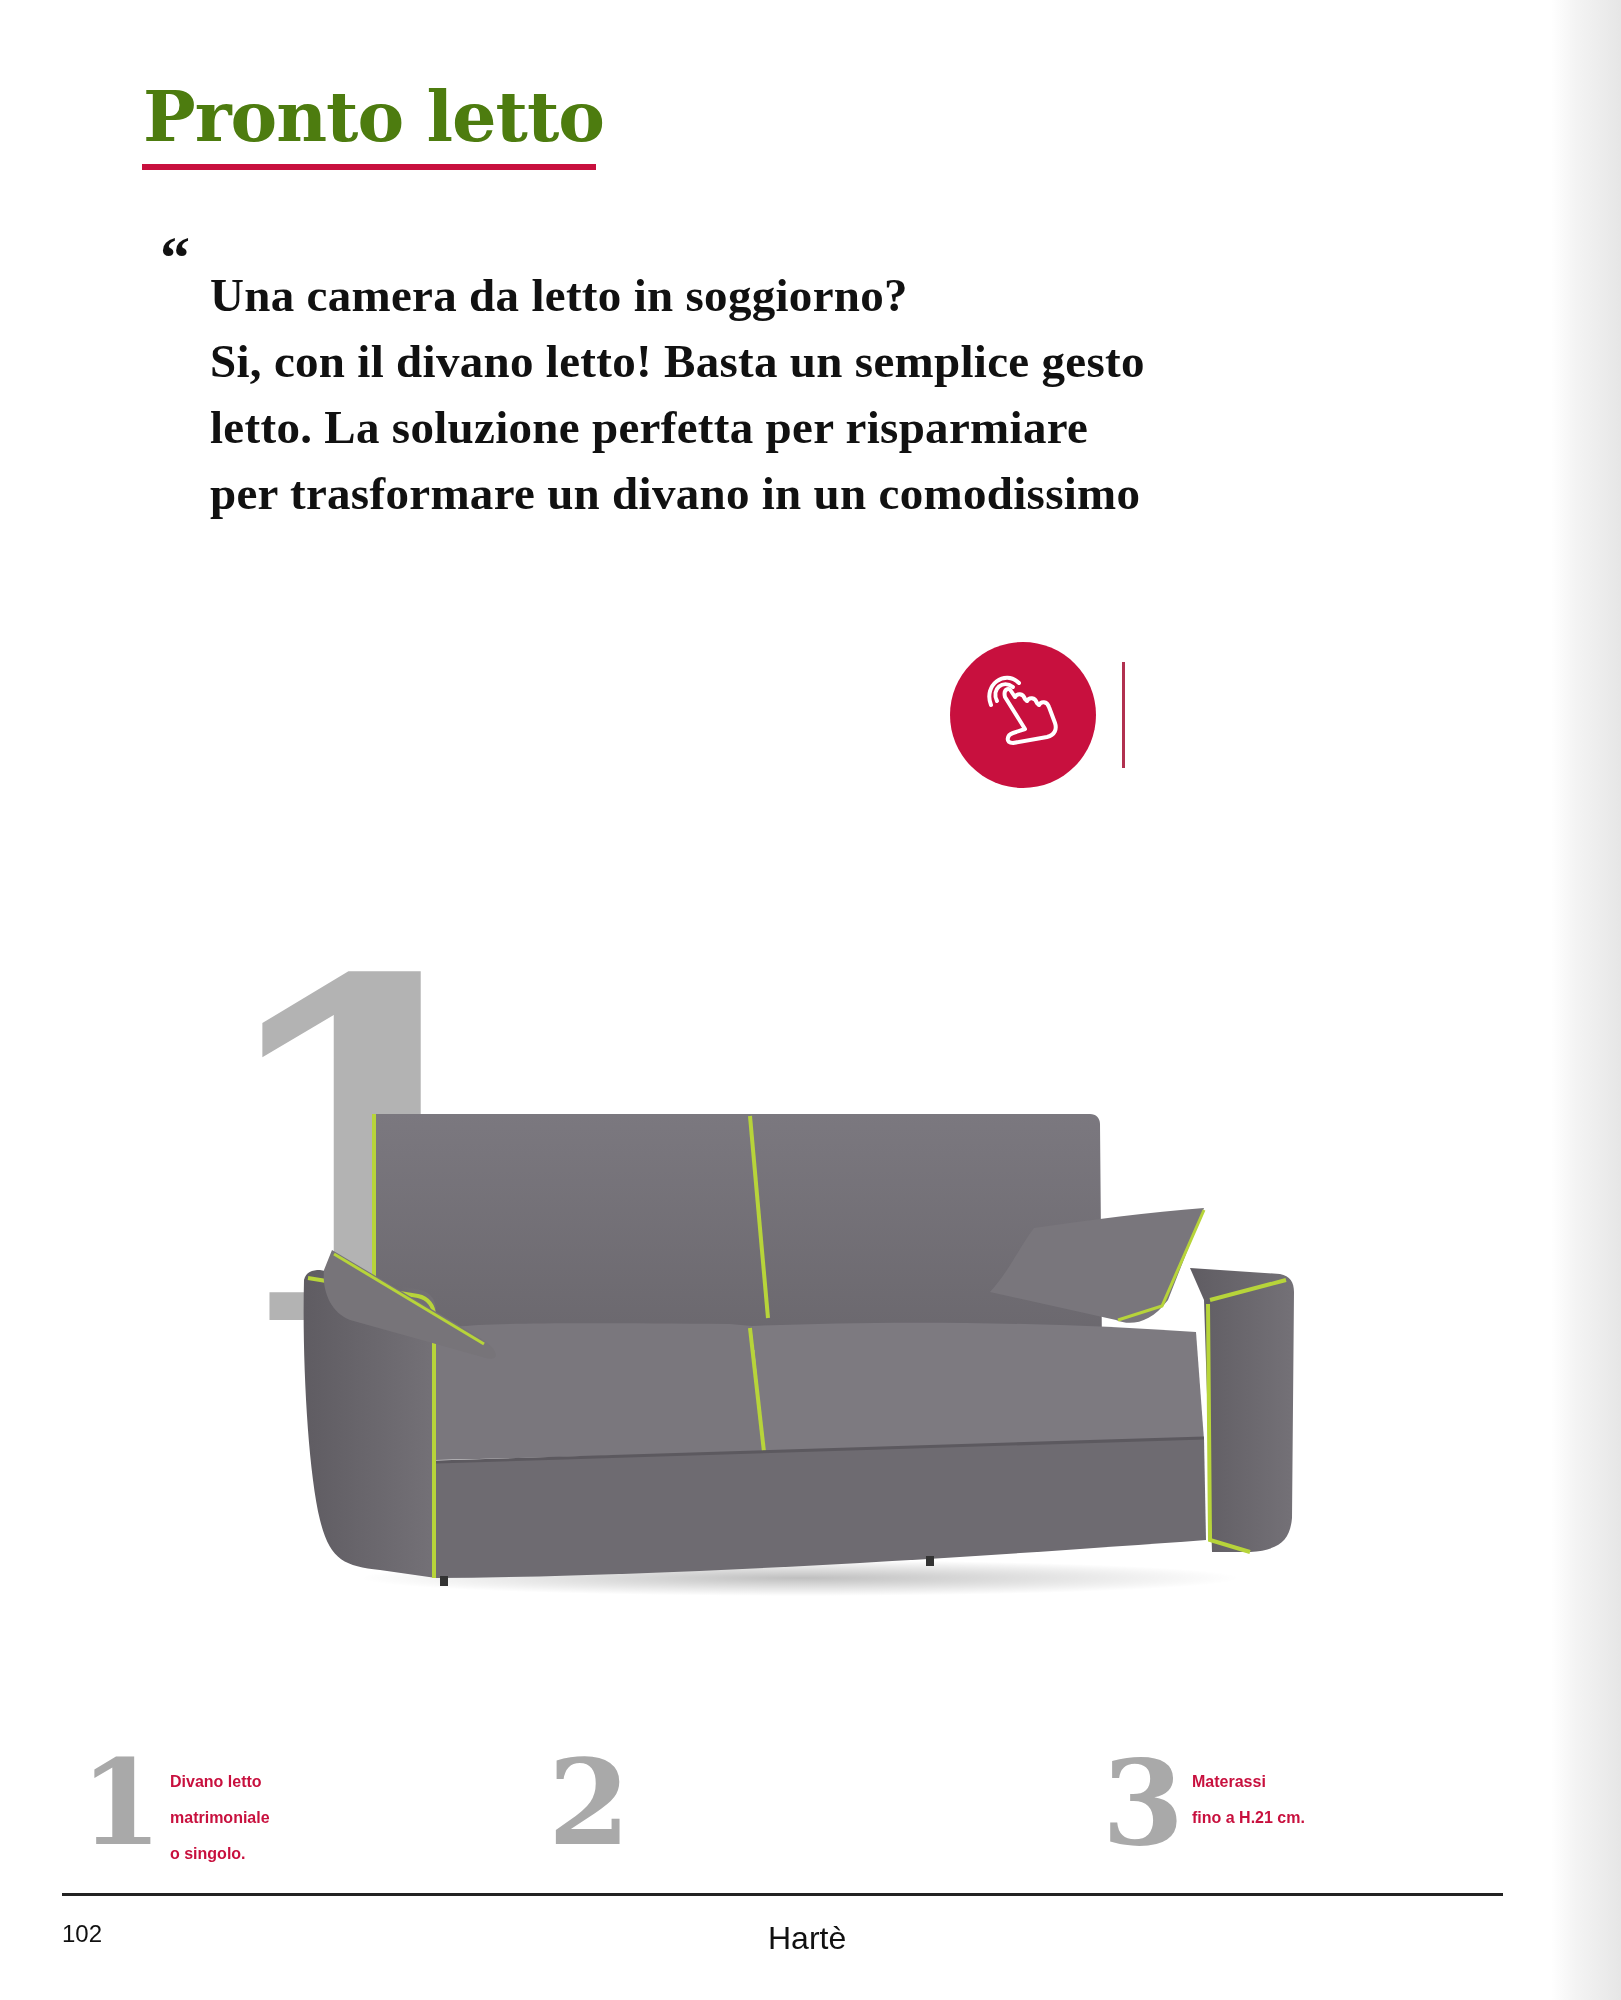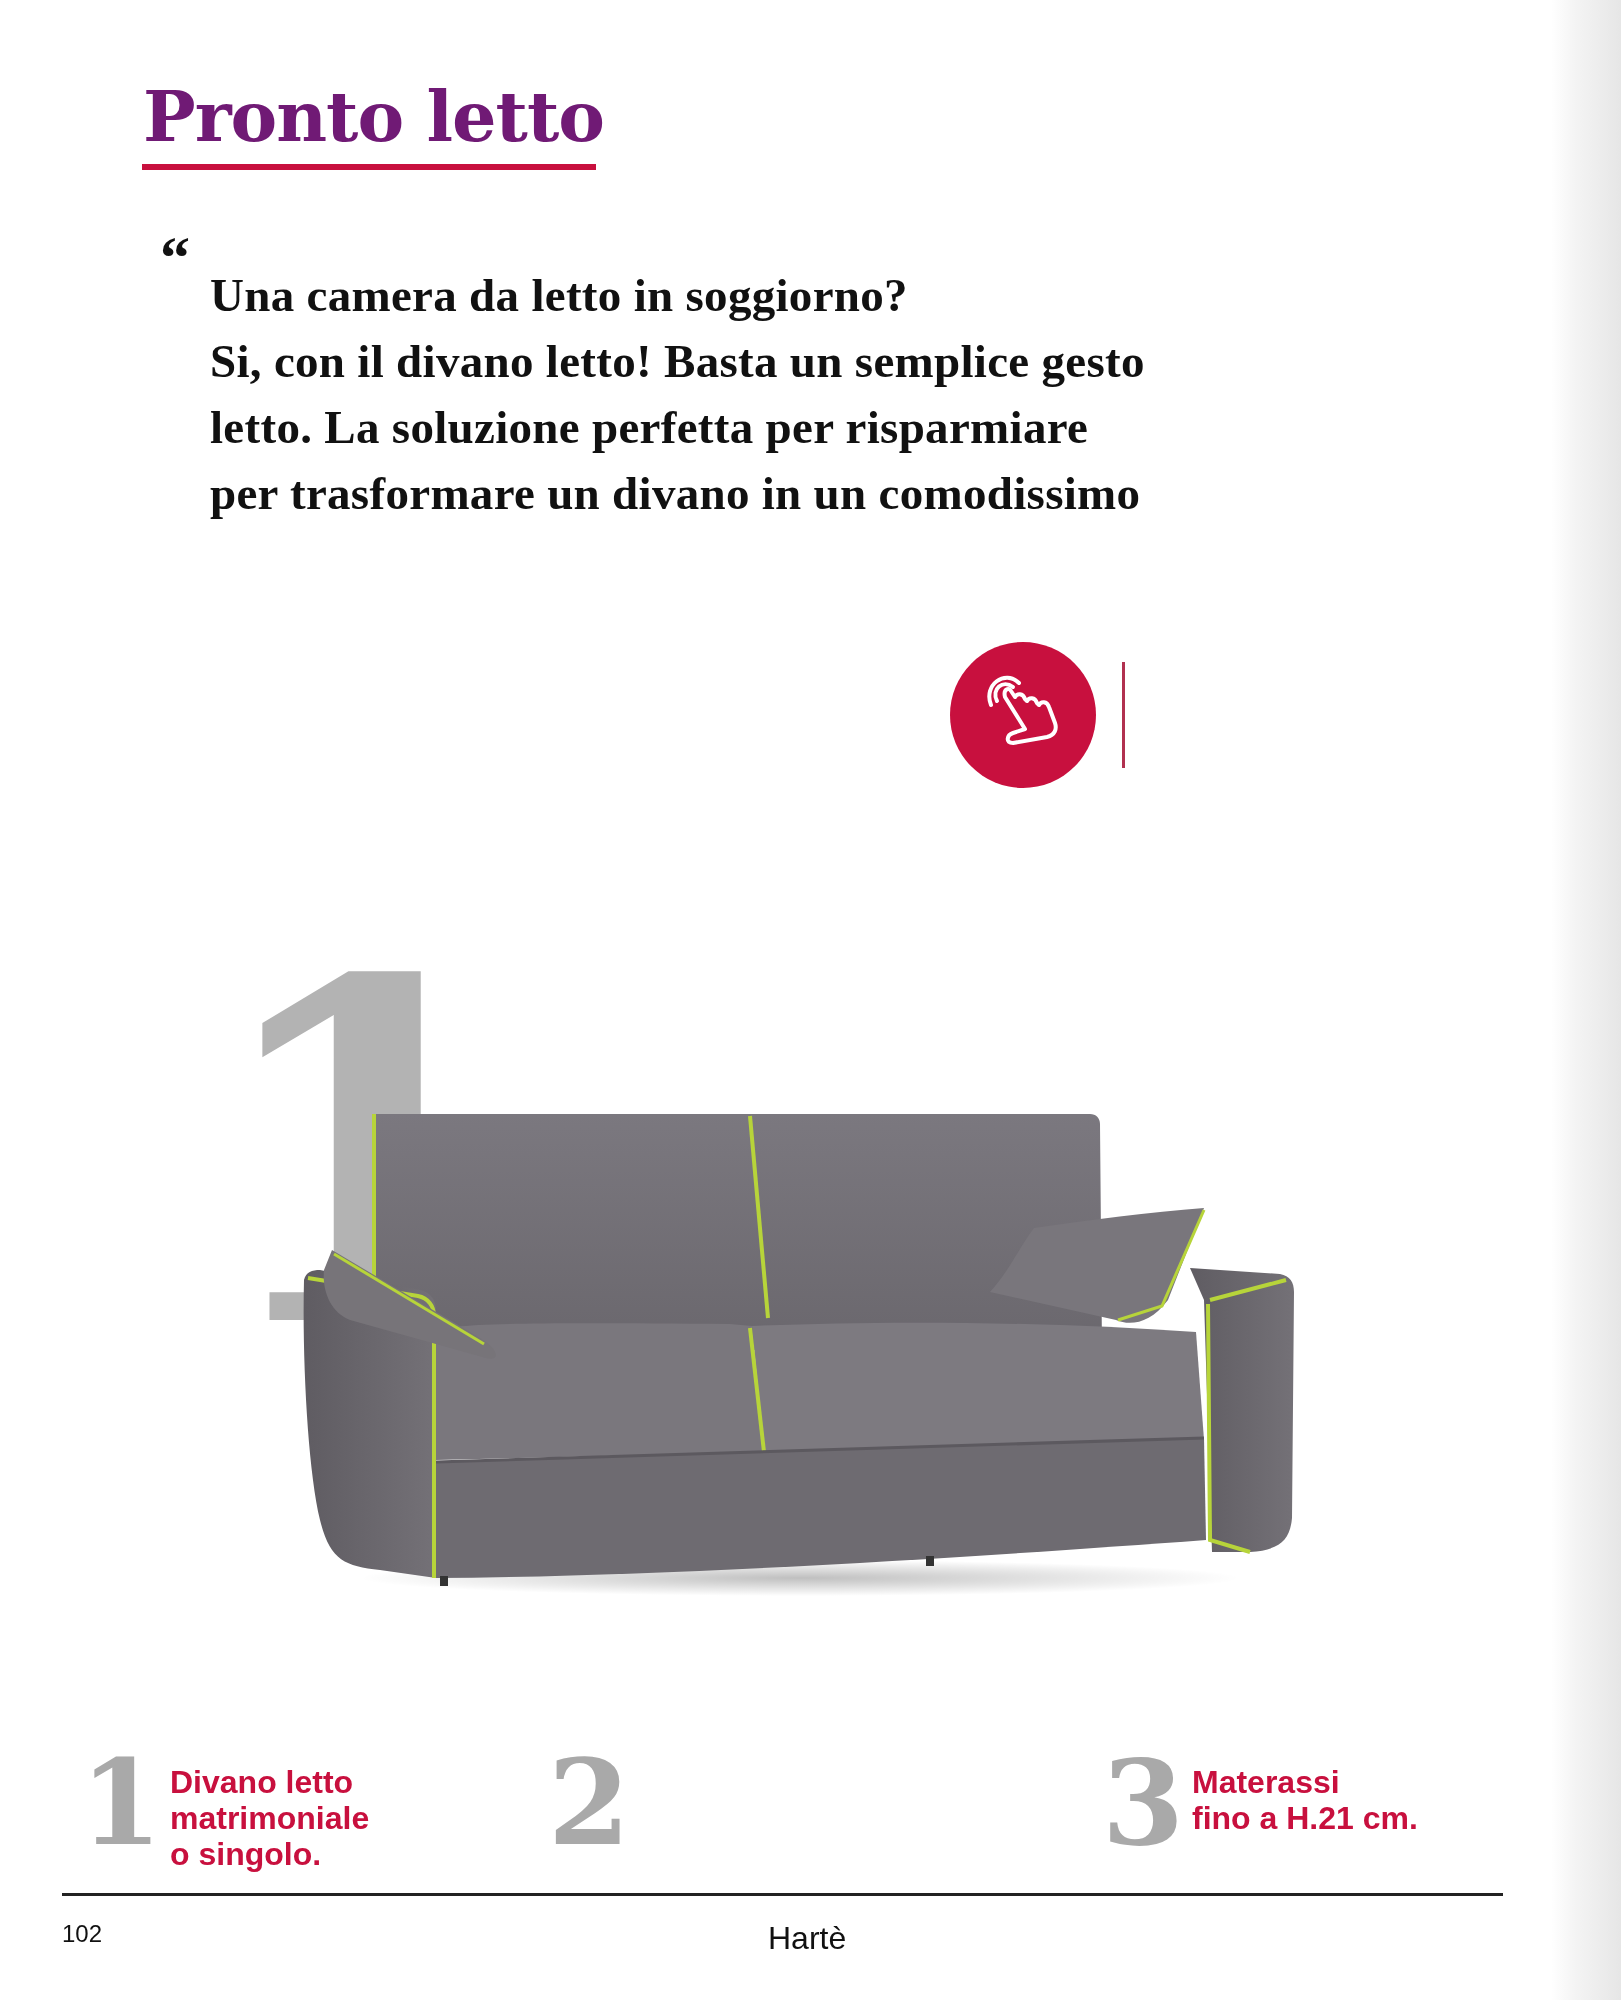--- a/index.html
+++ b/index.html
@@ -8,21 +8,21 @@
       background: #ffffff;
       font-family: "Liberation Sans", sans-serif;
     }
     .page-edge {
       position: absolute; top: 0; right: 0; width: 70px; height: 2000px;
       background: linear-gradient(to right, #ffffff 0%, #f4f4f4 35%, #e6e6e6 100%);
     }
     .title {
       position: absolute; left: 143px; top: 82px;
       font-family: "DejaVu Serif", serif; font-weight: bold;
-      font-size: 70px; letter-spacing: -1px; color: #701a75; line-height: 1;
+      font-size: 70px; letter-spacing: -1px; color: #4d7c0f; line-height: 1;
       margin: 0;
     }
     .title-underline {
       position: absolute; left: 142px; top: 164px; width: 454px; height: 6px;
       background: var(--accent);
     }
     .quote {
       position: absolute; left: 210px; top: 262px; width: 1180px;
       font-family: "Liberation Serif", serif; font-weight: bold;
       font-size: 47px; line-height: 66px; color: #111;
@@ -62,21 +62,21 @@
     }
 
     .features { position: absolute; left: 0; top: 1750px; width: 1540px; height: 120px; }
     .feature { position: absolute; top: 0; display: flex; align-items: flex-start; }
     .feature-num {
       font-family: "DejaVu Serif", serif; font-weight: bold; color: #a9a9a9;
       font-size: 118px; line-height: 106px; width: 80px; text-align: center;
     }
     .feature-text {
       margin-left: 10px; margin-top: 14px;
-      color: var(--accent); font-weight: bold; font-size: 32px; line-height: 36px;
+      color: var(--accent); font-weight: bold; font-size: 16px; line-height: 36px;
     }
     .feature-text span { display: block; white-space: nowrap; }
 
     .footer-rule {
       position: absolute; left: 62px; top: 1893px; width: 1441px; height: 3px; background: #222;
     }
     .page-num {
       position: absolute; left: 62px; top: 1920px; font-size: 24px; color: #111;
     }
     .brand {

